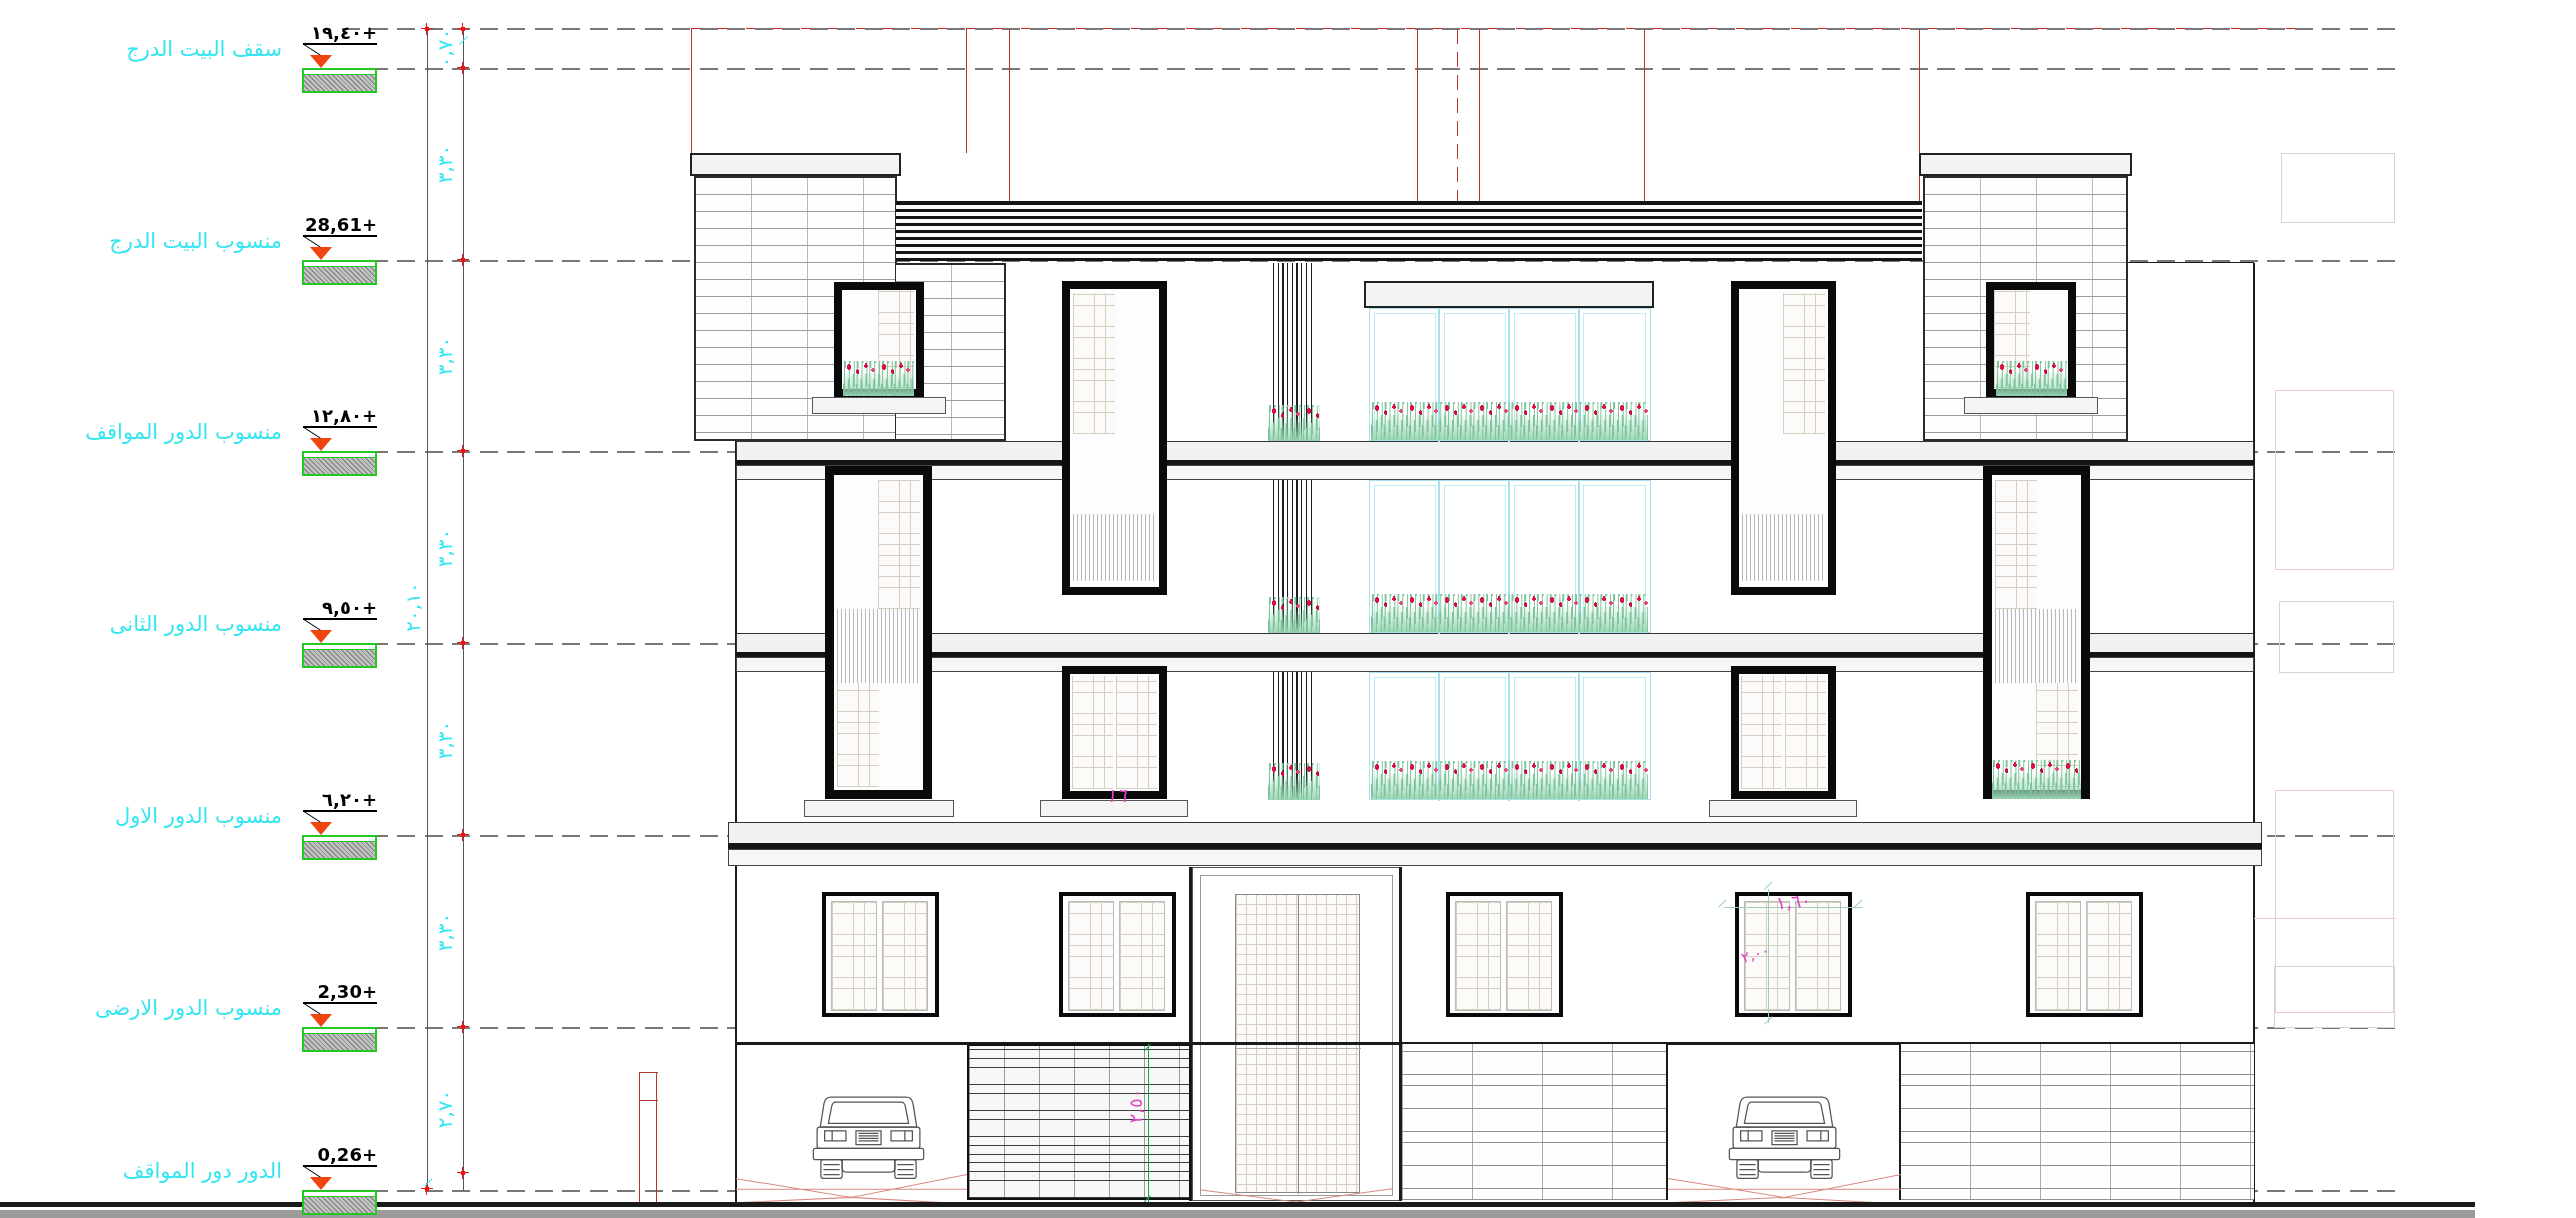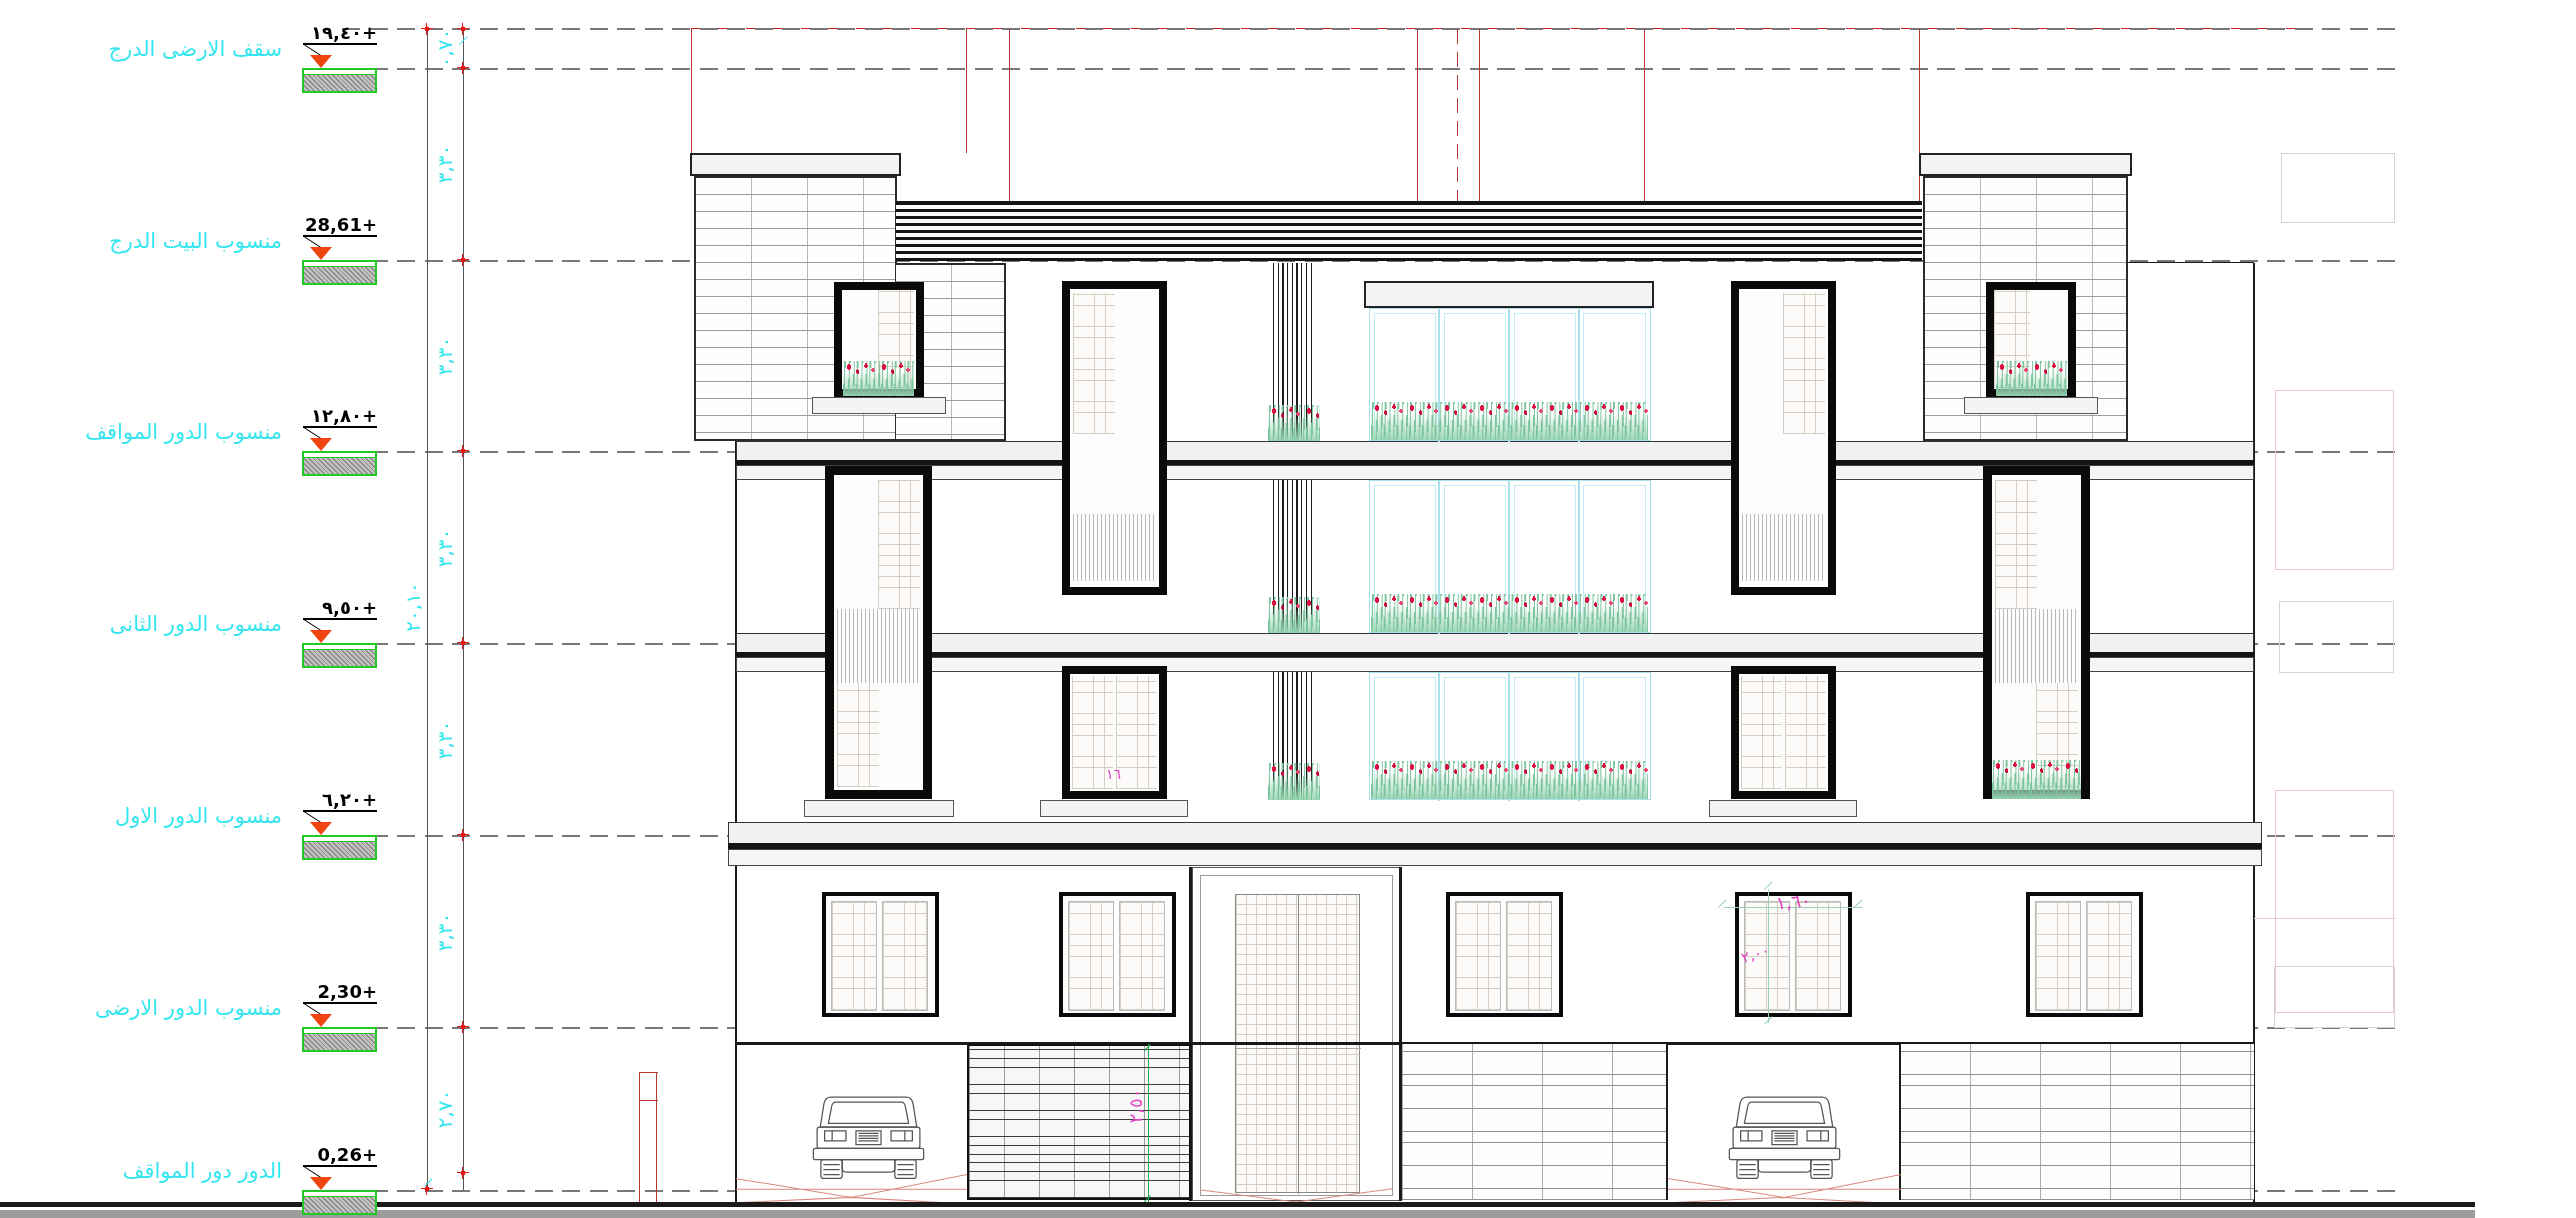--- a/index.html
+++ b/index.html
@@ -304,21 +304,21 @@
   <div style="left:639px;top:1100px;width:19px;height:1.3px;background:var(--c-redline);"></div>
 
   <div class="ghostp" style="left:2275px;top:390px;width:119px;height:180px;"></div>
   <div class="ghostp" style="left:2275px;top:790px;width:119px;height:223px;"></div>
   <div class="ghostg" style="left:2281px;top:153px;width:114px;height:70px;"></div>
   <div class="ghostg" style="left:2279px;top:601px;width:115px;height:72px;"></div>
   <div class="ghostg" style="left:2274px;top:966px;width:121px;height:62px;"></div>
   <div style="left:2254px;top:918px;width:142px;height:1px;background:var(--c-ghost);"></div>
 
   <div class="marker" style="top:68px;">
-    <div class="mk-label">سقف الارضى الدرج</div>
+    <div class="mk-label">سقف البيت الدرج</div>
     <div class="mk-value" dir="ltr">١٩,٤٠+</div>
     <div class="mk-line"></div>
     <div class="mk-slant"></div>
     <div class="mk-tri"></div>
     <div class="mk-box"></div>
   </div>
   <div class="marker" style="top:260px;">
     <div class="mk-label">منسوب البيت الدرج</div>
     <div class="mk-value" dir="ltr">28,61+</div>
     <div class="mk-line"></div>
@@ -396,16 +396,16 @@
   <span class="vtext note" dir="ltr" style="left:1135px;top:1106px;">٢,٥٠</span>
 
   <div class="tealline" style="left:1724px;top:907px;width:138px;height:1.3px;"></div>
   <div class="tealline" style="left:1768px;top:889px;width:1.3px;height:134px;"></div>
   <div class="tealline" style="left:1717px;top:903px;width:10.7px;height:1.3px;transform:rotate(-45deg);"></div>
   <div class="tealline" style="left:1853px;top:903px;width:10.7px;height:1.3px;transform:rotate(-45deg);"></div>
   <div class="tealline" style="left:1763px;top:885px;width:10.7px;height:1.3px;transform:rotate(-45deg);"></div>
   <div class="tealline" style="left:1763px;top:1020px;width:10.7px;height:1.3px;transform:rotate(-45deg);"></div>
   <span class="note" dir="ltr" style="left:1776px;top:891px;transform:rotate(-6deg);">١,٦٠</span>
   <span class="note" dir="ltr" style="left:1741px;top:945px;font-size:14.8px;transform:rotate(-18deg);">٢,٠٠</span>
-  <span class="note" dir="ltr" style="left:1106px;top:766px;font-size:14px;">١٦</span>
+  <span class="note" dir="ltr" style="left:1106px;top:784px;font-size:19px;font-style:italic;">١٦</span>
 
 </div>
 
 
 </body></html>

